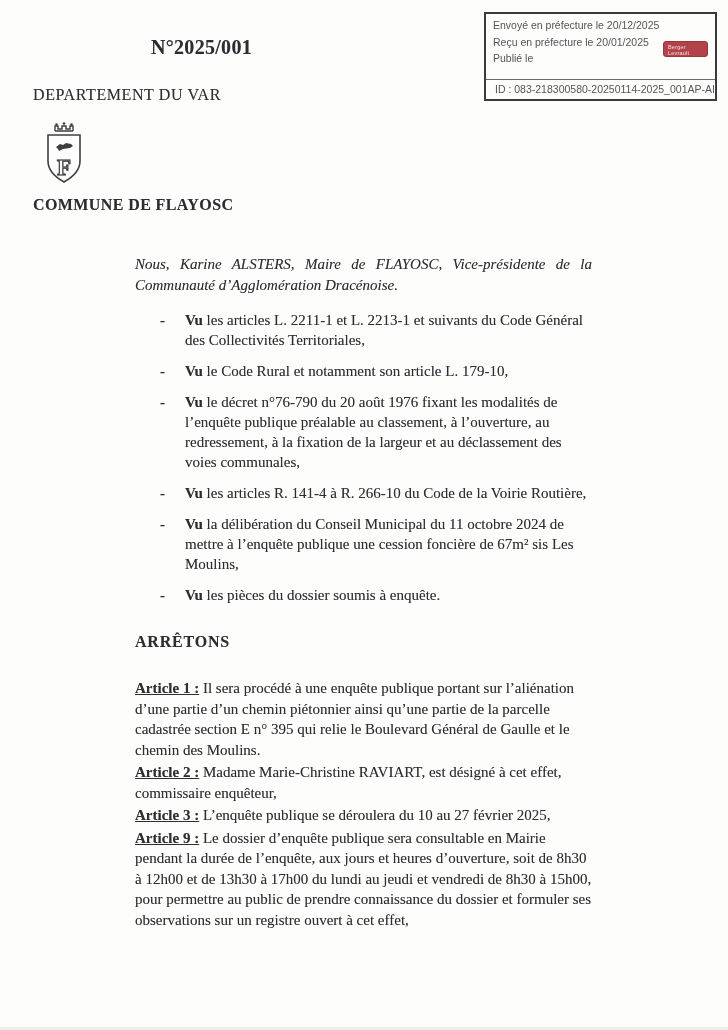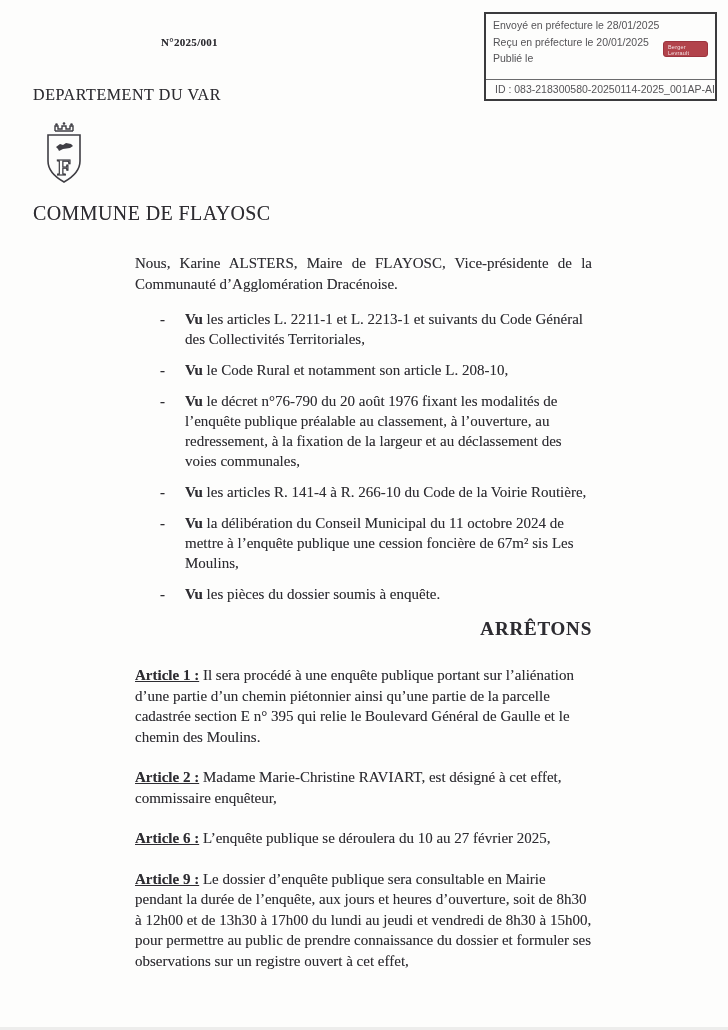--- a/index.html
+++ b/index.html
@@ -15,22 +15,22 @@
     color: #2d2c31;
     text-shadow: 0 0 0.5px rgba(40,40,45,0.35);
   }
   .scan-edge {
     position: absolute; left: 0; right: 0; bottom: 0; height: 3px;
     background: #ededec;
   }
 
   
   .doc-number {
-    position: absolute; left: 161px; top: 36px;
-    font-size: 11px; font-weight: bold; letter-spacing: 0.3px;
+    position: absolute; left: 151px; top: 36px;
+    font-size: 20px; font-weight: bold; letter-spacing: 0.3px;
   }
 
   
   .stamp {
     position: absolute; left: 484px; top: 12px; width: 233px;
     border: 2px solid #3b3b3d;
     background: #fdfdfc;
     font-family: "Liberation Sans", "DejaVu Sans", sans-serif;
     font-size: 10.5px; color: #555457;
     padding: 5px 7px 0 7px;
@@ -58,69 +58,69 @@
 
   
   .center-stack { text-align: left; padding-left: 33px; }
   .department {
     margin-top: 86px;
     font-size: 16px; letter-spacing: 0.6px;
   }
   .crest { margin-top: 14px; }
   .crest svg { display: inline-block; }
   .commune {
-    margin-top: 6px;
-    font-size: 20px; font-weight: normal; letter-spacing: 0.4px;
+    font-size: 16px; font-weight: bold; letter-spacing: 0.4px;
   }
 
   
   .content {
     position: relative;
     margin: 0 136px 0 135px;
     width: 457px;
     font-size: 15px;
     line-height: 21px;
   }
   .intro {
-    margin-top: 28px;
+    margin-top: 40px;
     text-align: justify;
+    font-style: italic;
   }
   .vu-list {
     list-style: none;
     margin-top: 14px;
   }
   .vu-item {
     display: flex;
     padding-left: 25px;
     margin-bottom: 11px;
     line-height: 20px;
   }
   .vu-dash { width: 25px; flex: none; font-weight: bold; }
   .vu-text { flex: 1; max-width: 412px; }
   .vu-lead { font-weight: bold; text-align: right; }
 
   .decision-heading {
-    margin-top: 14px;
-    text-align: right;
-    font-size: 19px; font-weight: bold; letter-spacing: 0.8px;
-  }
-
-  .article { margin-top: 20px; line-height: 20.5px; }
+    margin-top: 26px;
+    text-align: left;
+    font-size: 16px; font-weight: bold; letter-spacing: 0.8px;
+  }
+
+  .article { margin-top: 2px; line-height: 20.5px; }
   .article.first { margin-top: 26px; }
   .article-label { font-weight: bold; text-decoration: underline; }
 </style>
 </head>
 <body>
 
 <div class="page">
 
   <div class="doc-number">N°2025/001</div>
 
   <div class="stamp">
-    <div class="stamp-row">Envoyé en préfecture le 28/01/2025</div>
+    <div class="stamp-row">Envoyé en préfecture le 20/12/2025</div>
     <div class="stamp-row">Reçu en préfecture le 20/01/2025</div>
     <div class="stamp-row">Publié le</div>
     <div class="stamp-id-row">ID : 083-218300580-20250114-2025_001AP-AI</div>
     <div class="bl-logo">
       <div>Berger</div>
       <div>Levrault</div>
     </div>
   </div>
 
   <div class="center-stack">
@@ -153,21 +153,21 @@
 
     <p class="intro">Nous, Karine ALSTERS, Maire de FLAYOSC, Vice-présidente de la Communauté d’Agglomération Dracénoise.</p>
 
     <ul class="vu-list">
       <li class="vu-item">
         <span class="vu-dash">-</span>
         <span class="vu-text"><span class="vu-lead">Vu</span> <span>les articles L. 2211-1 et L. 2213-1 et suivants du Code Général des Collectivités Territoriales,</span></span>
       </li>
       <li class="vu-item">
         <span class="vu-dash">-</span>
-        <span class="vu-text"><span class="vu-lead">Vu</span> <span>le Code Rural et notamment son article L. 208-10,</span></span>
+        <span class="vu-text"><span class="vu-lead">Vu</span> <span>le Code Rural et notamment son article L. 179-10,</span></span>
       </li>
       <li class="vu-item">
         <span class="vu-dash">-</span>
         <span class="vu-text"><span class="vu-lead">Vu</span> <span>le décret n°76-790 du 20 août 1976 fixant les modalités de l’enquête publique préalable au classement, à l’ouverture, au redressement, à la fixation de la largeur et au déclassement des voies communales,</span></span>
       </li>
       <li class="vu-item">
         <span class="vu-dash">-</span>
         <span class="vu-text"><span class="vu-lead">Vu</span> <span>les articles R. 141-4 à R. 266-10 du Code de la Voirie Routière,</span></span>
       </li>
       <li class="vu-item">
@@ -184,21 +184,21 @@
 
     <p class="article first">
       <span class="article-label">Article 1 :</span>
       <span>Il sera procédé à une enquête publique portant sur l’aliénation d’une partie d’un chemin piétonnier ainsi qu’une partie de la parcelle cadastrée section E n° 395 qui relie le Boulevard Général de Gaulle et le chemin des Moulins.</span>
     </p>
     <p class="article">
       <span class="article-label">Article 2 :</span>
       <span>Madame Marie-Christine RAVIART, est désigné à cet effet, commissaire enquêteur,</span>
     </p>
     <p class="article">
-      <span class="article-label">Article 6 :</span>
+      <span class="article-label">Article 3 :</span>
       <span>L’enquête publique se déroulera du 10 au 27 février 2025,</span>
     </p>
     <p class="article">
       <span class="article-label">Article 9 :</span>
       <span>Le dossier d’enquête publique sera consultable en Mairie pendant la durée de l’enquête, aux jours et heures d’ouverture, soit de 8h30 à 12h00 et de 13h30 à 17h00 du lundi au jeudi et vendredi de 8h30 à 15h00, pour permettre au public de prendre connaissance du dossier et formuler ses observations sur un registre ouvert à cet effet,</span>
     </p>
 
   </div>
 
   <div class="scan-edge"></div>

